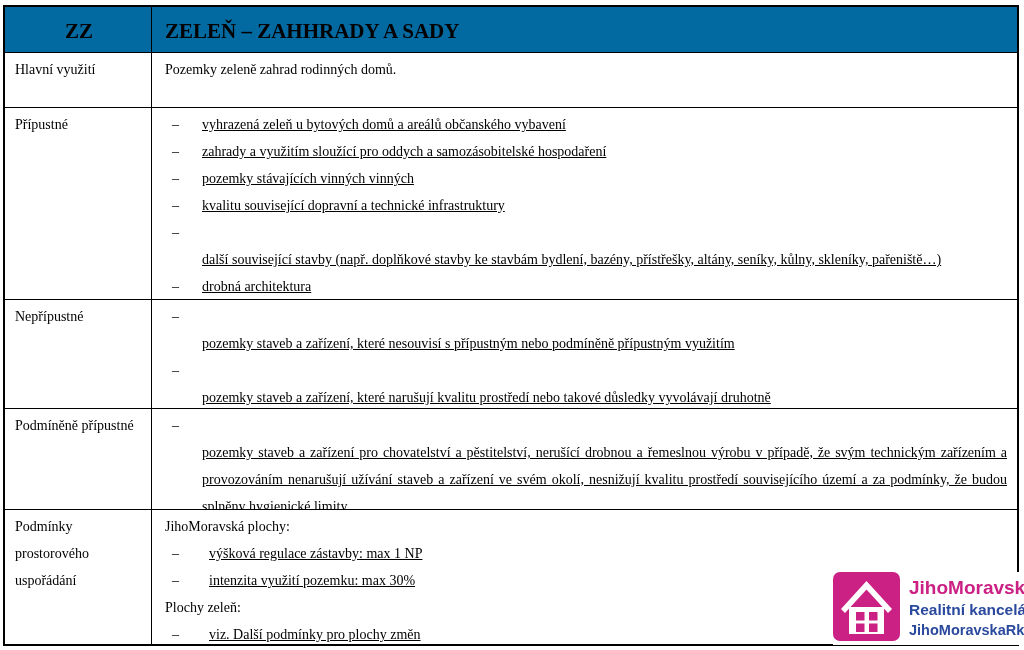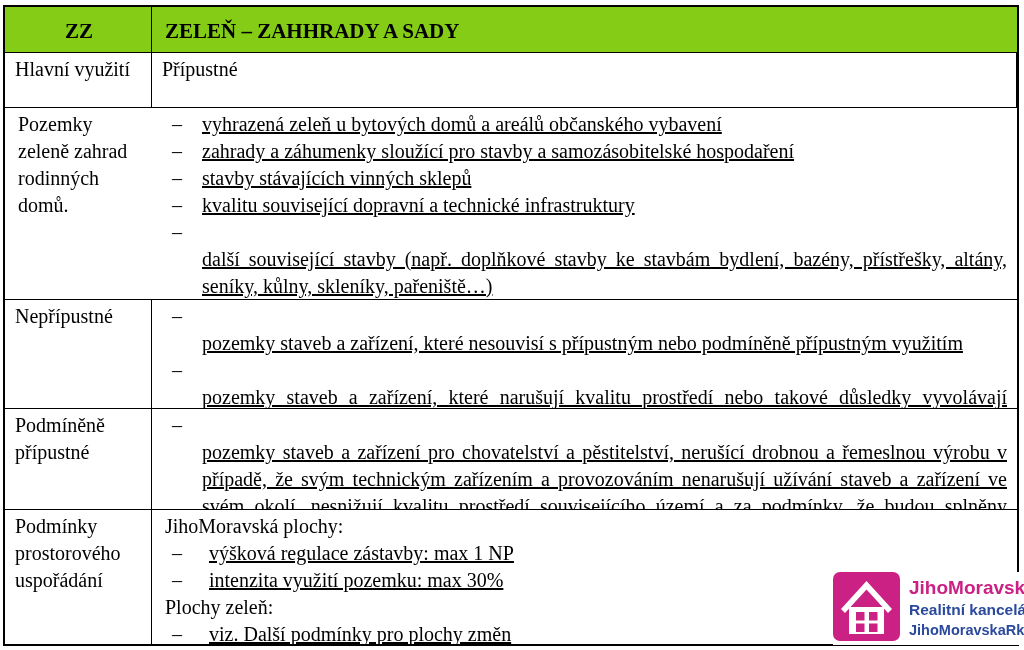--- a/index.html
+++ b/index.html
@@ -7,26 +7,26 @@
   body { font-family:"Liberation Serif", serif; color:#000; }
 
   .zoning-table{
     position:absolute; left:3px; top:5px; width:1016px;
     display:grid;
     grid-template-columns:147px 1fr;
     grid-template-rows:45px 55px 192px 109px 101px 135px;
     border:2px solid #000;
     background:#fff;
   }
-  .cell{ font-size:20px; line-height:27px; overflow:hidden; }
+  .cell{ font-size:14px; line-height:27px; overflow:hidden; }
   .lab{ border-right:1px solid #000; padding:3px 8px 0 10px; }
   .con{ padding:3px 10px 0 13px; }
   .bt{ border-top:1px solid #000; }
 
-  .head{ background:#84cc16; font-weight:bold; font-size:21px; }
+  .head{ background:#0369a1; font-weight:bold; font-size:21px; }
   .head.code{ display:flex; align-items:center; justify-content:center; }
   .head.title{ display:flex; align-items:center; }
 
   .bullet{ display:flex; padding-left:7px; }
   .bullet .dash{ flex:0 0 30px; }
   .bullet .btext{ flex:1;text-decoration:underline; }
   .bullet.wide .dash{ flex:0 0 37px; }
   .just .btext{ text-align:justify;margin-top:27px; }
   .plain{ }
 
@@ -43,37 +43,37 @@
 </style>
 </head>
 <body>
 
 <div class="zoning-table">
 
   <div class="cell lab head code">ZZ</div>
   <div class="cell con head title">ZELEŇ – ZAHHRADY A SADY</div>
 
   <div class="cell lab bt">Hlavní využití</div>
-  <div class="cell lab bt">Přípustné</div>
-
   <div class="cell con bt">
     <div class="plain">Pozemky zeleně zahrad rodinných domů.</div>
   </div>
+
+  <div class="cell lab bt">Přípustné</div>
   <div class="cell con bt">
     <div class="bullet">
       <span class="dash">–</span>
       <span class="btext">vyhrazená zeleň u bytových domů a areálů občanského vybavení</span>
     </div>
     <div class="bullet">
       <span class="dash">–</span>
-      <span class="btext">zahrady a záhumenky sloužící pro stavby a samozásobitelské hospodaření</span>
+      <span class="btext">zahrady a využitím sloužící pro oddych a samozásobitelské hospodaření</span>
     </div>
     <div class="bullet">
       <span class="dash">–</span>
-      <span class="btext">stavby stávajících vinných sklepů</span>
+      <span class="btext">pozemky stávajících vinných vinných</span>
     </div>
     <div class="bullet">
       <span class="dash">–</span>
       <span class="btext">kvalitu související dopravní a technické infrastruktury</span>
     </div>
     <div class="bullet just">
       <span class="dash">–</span>
       <span class="btext">další související stavby (např. doplňkové stavby ke stavbám bydlení, bazény, přístřešky, altány, seníky, kůlny, skleníky, pařeniště…)</span>
     </div>
     <div class="bullet">

